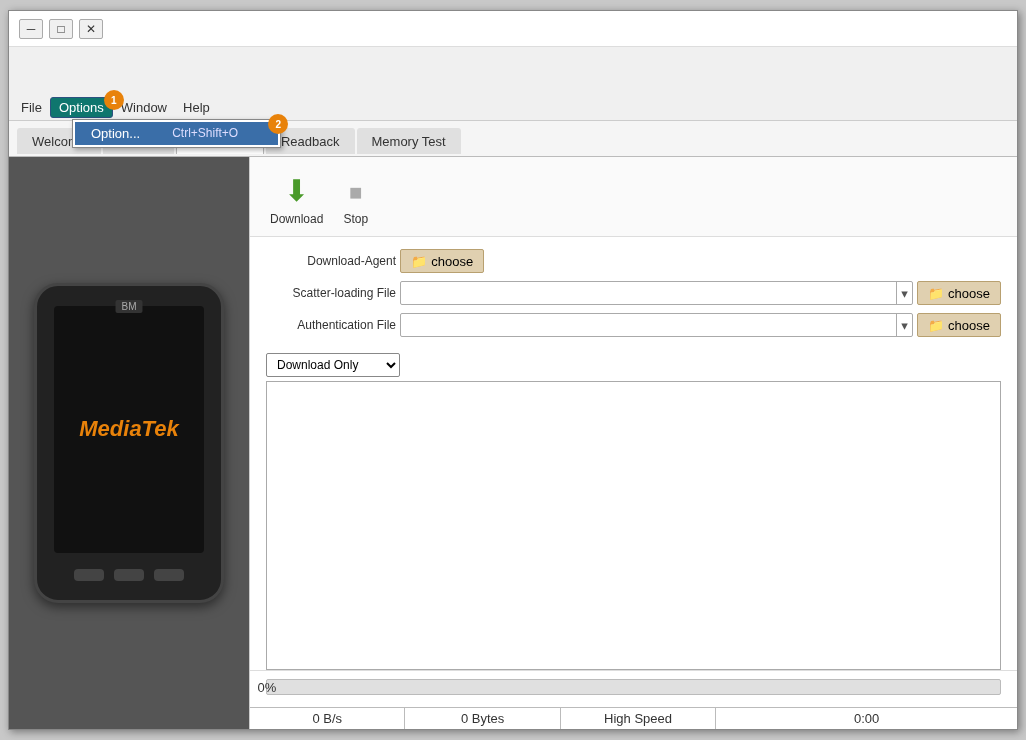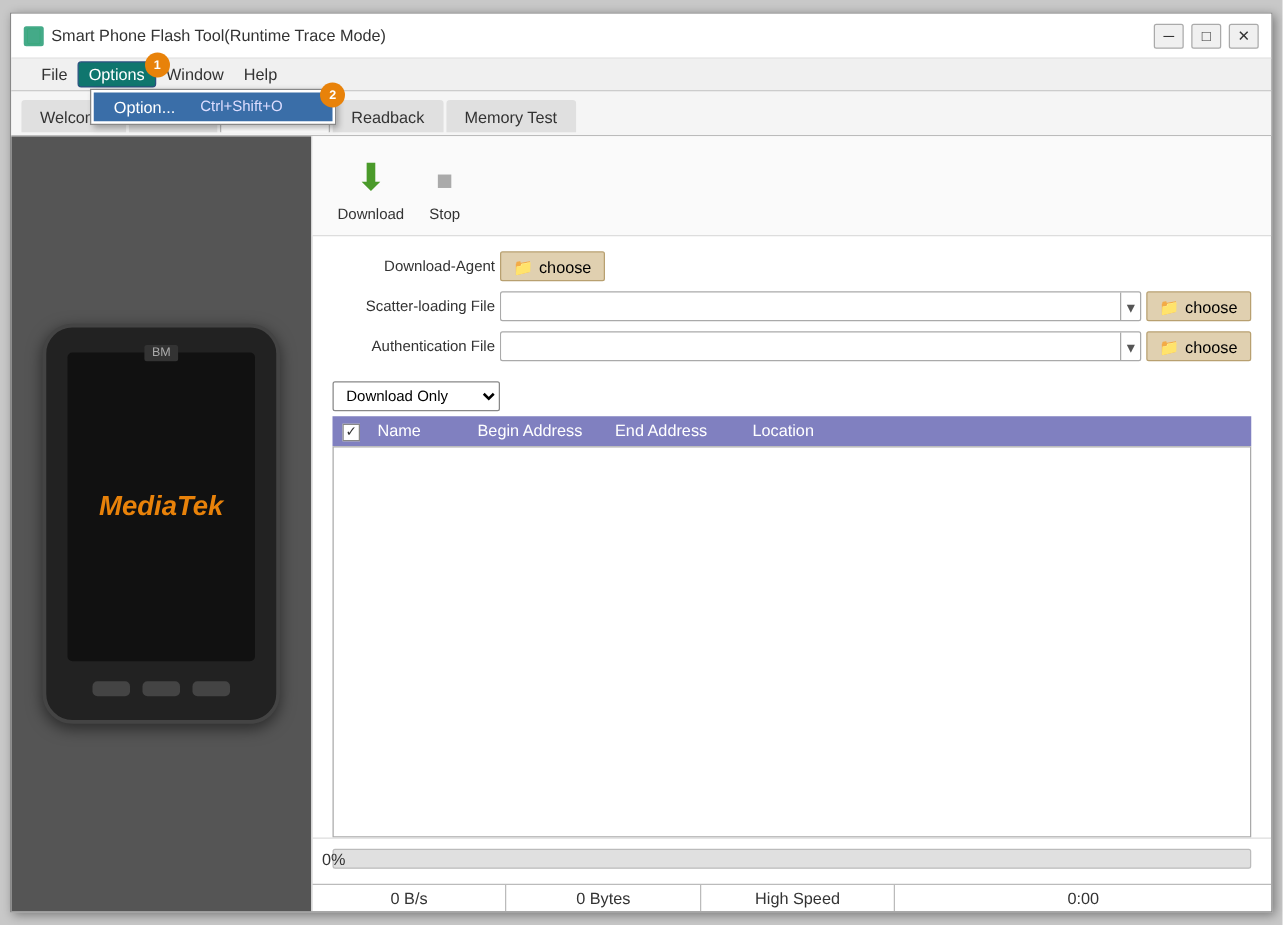--- a/index.html
+++ b/index.html
@@ -4,25 +4,25 @@
   <style>
     * { box-sizing: border-box; margin: 0; padding: 0; font-family: 'Segoe UI', Arial, sans-serif; font-size: 13px; }
     body { background: #c8c8c8; width: 1026px; height: 740px; overflow: hidden; display: flex; align-items: center; justify-content: center; }
     .window { width: 1010px; height: 720px; background: #f0f0f0; border: 1px solid #888; box-shadow: 2px 2px 8px rgba(0,0,0,0.4); display: flex; flex-direction: column; }
     .title-bar { background: #fff; display: flex; align-items: center; justify-content: space-between; padding: 8px 10px; border-bottom: 1px solid #ddd; height: 36px; }
     .title-bar-left { display: flex; align-items: center; gap: 6px; }
     .title-icon { width: 16px; height: 16px; background: #4a8; border-radius: 2px; display: flex; align-items: center; justify-content: center; }
     .title-text { font-size: 13px; color: #333; }
     .title-bar-right { display: flex; gap: 6px; }
     .wbtn { width: 24px; height: 20px; border: 1px solid #aaa; background: #f0f0f0; cursor: pointer; display: flex; align-items: center; justify-content: center; font-size: 12px; color: #333; border-radius: 2px; }
-    .menubar { background: #f0f0f0; display: flex; align-items: center; gap: 0; padding: 2px 16px; border-bottom: 1px solid #ccc; height: 26px; position: relative; }
+    .menubar { background: #f0f0f0; display: flex; align-items: center; gap: 0; padding: 2px 4px; border-bottom: 1px solid #ccc; height: 26px; position: relative; margin-top: 48px; }
     .menu-item { padding: 2px 8px; cursor: pointer; border-radius: 2px; font-size: 13px; color: #333; }
     .menu-item.active { background: #0f766e; color: #fff; border: 1px solid #2c5180; border-radius: 3px; }
     .dropdown-menu { position: absolute; top: 26px; left: 60px; background: #fff; border: 1px solid #888; z-index: 100; box-shadow: 2px 2px 5px rgba(0,0,0,0.3); padding: 2px; }
-    .dropdown-item { padding: 4px 40px 4px 16px; cursor: pointer; white-space: nowrap; display: flex; justify-content: space-between; gap: 20px; }
+    .dropdown-item { padding: 4px 40px 4px 16px; cursor: pointer; white-space: nowrap; display: flex; justify-content: space-between; gap: 32px; }
     .dropdown-item.selected { background: #3a6ea8; color: #fff; }
     .shortcut { color: #888; font-size: 12px; }
     .dropdown-item.selected .shortcut { color: #ddf; }
     .toolbar-tabs { background: #f5f5f5; display: flex; align-items: center; padding: 4px 8px 0 8px; border-bottom: 1px solid #bbb; height: 36px; }
     .tab { padding: 5px 14px; cursor: pointer; border: 1px solid transparent; border-bottom: none; border-radius: 3px 3px 0 0; font-size: 13px; color: #333; background: #e0e0e0; margin-right: 2px; }
     .tab.active { background: #fff; border-color: #bbb; border-bottom-color: #fff; color: #000; font-weight: 500; }
     .main { display: flex; flex: 1; overflow: hidden; }
     .sidebar { width: 240px; background: #555; display: flex; align-items: center; justify-content: center; }
     .phone-img { width: 190px; height: 320px; background: #222; border-radius: 24px; border: 3px solid #444; display: flex; flex-direction: column; align-items: center; justify-content: center; position: relative; box-shadow: 0 4px 12px rgba(0,0,0,0.5); }
     .phone-screen { width: 150px; height: 247px; background: #111; border-radius: 4px; display: flex; align-items: center; justify-content: center; margin-bottom: 10px; }
@@ -63,28 +63,20 @@
     .checkbox-square { width: 14px; height: 14px; border: 1px solid #888; background: #fff; display: inline-flex; align-items: center; justify-content: center; cursor: pointer; }
     .checkbox-square.checked::after { content: '✓'; font-size: 11px; color: #333; }
     .badge-circle { width: 20px; height: 20px; border-radius: 50%; background: #e8820a; color: #fff; font-size: 11px; font-weight: bold; display: flex; align-items: center; justify-content: center; position: absolute; }
   </style>
 </head>
 <body>
 
 <div class="window">
 
   <div class="title-bar">
-    <div class="title-bar-left">
-      <div class="title-icon">
-        <svg width="14" height="14" viewBox="0 0 14 14">
-            <rect x="2" y="1" width="10" height="12" rx="1" fill="#4a8" stroke="#3a7" stroke-width="0.5"></rect>
-          </svg>
-      </div>
-      <span class="title-text">Smart Phone Flash Tool(Runtime Trace Mode)</span>
-    </div>
     <div class="title-bar-right">
       <button class="wbtn">─</button>
       <button class="wbtn">□</button>
       <button class="wbtn close">✕</button>
     </div>
   </div>
 
   <div class="menubar">
     <div class="menu-item">File</div>
     <div class="menu-item active" style="position:relative;">
@@ -176,29 +168,20 @@
       </div>
 
       <div class="dropdown-row">
         <select class="mode-select">
           <option value="download_only" selected="">Download Only</option>
           <option value="firmware_upgrade">Firmware Upgrade</option>
           <option value="custom_download">Custom Download</option>
         </select>
       </div>
 
-      <div class="table-header">
-        <div class="table-header-check">
-          <div class="checkbox-square checked"></div>
-        </div>
-        <div class="table-header-name">Name</div>
-        <div class="table-header-begin">Begin Address</div>
-        <div class="table-header-end">End Address</div>
-        <div class="table-header-location">Location</div>
-      </div>
 
       <div class="table-body" style="flex:1; margin: 0 16px;"></div>
 
       <div class="progress-area">
         <div class="progress-bar-outer">
           <div class="progress-bar-inner" style="width:0%;">
             <span>0%</span>
           </div>
         </div>
       </div>

